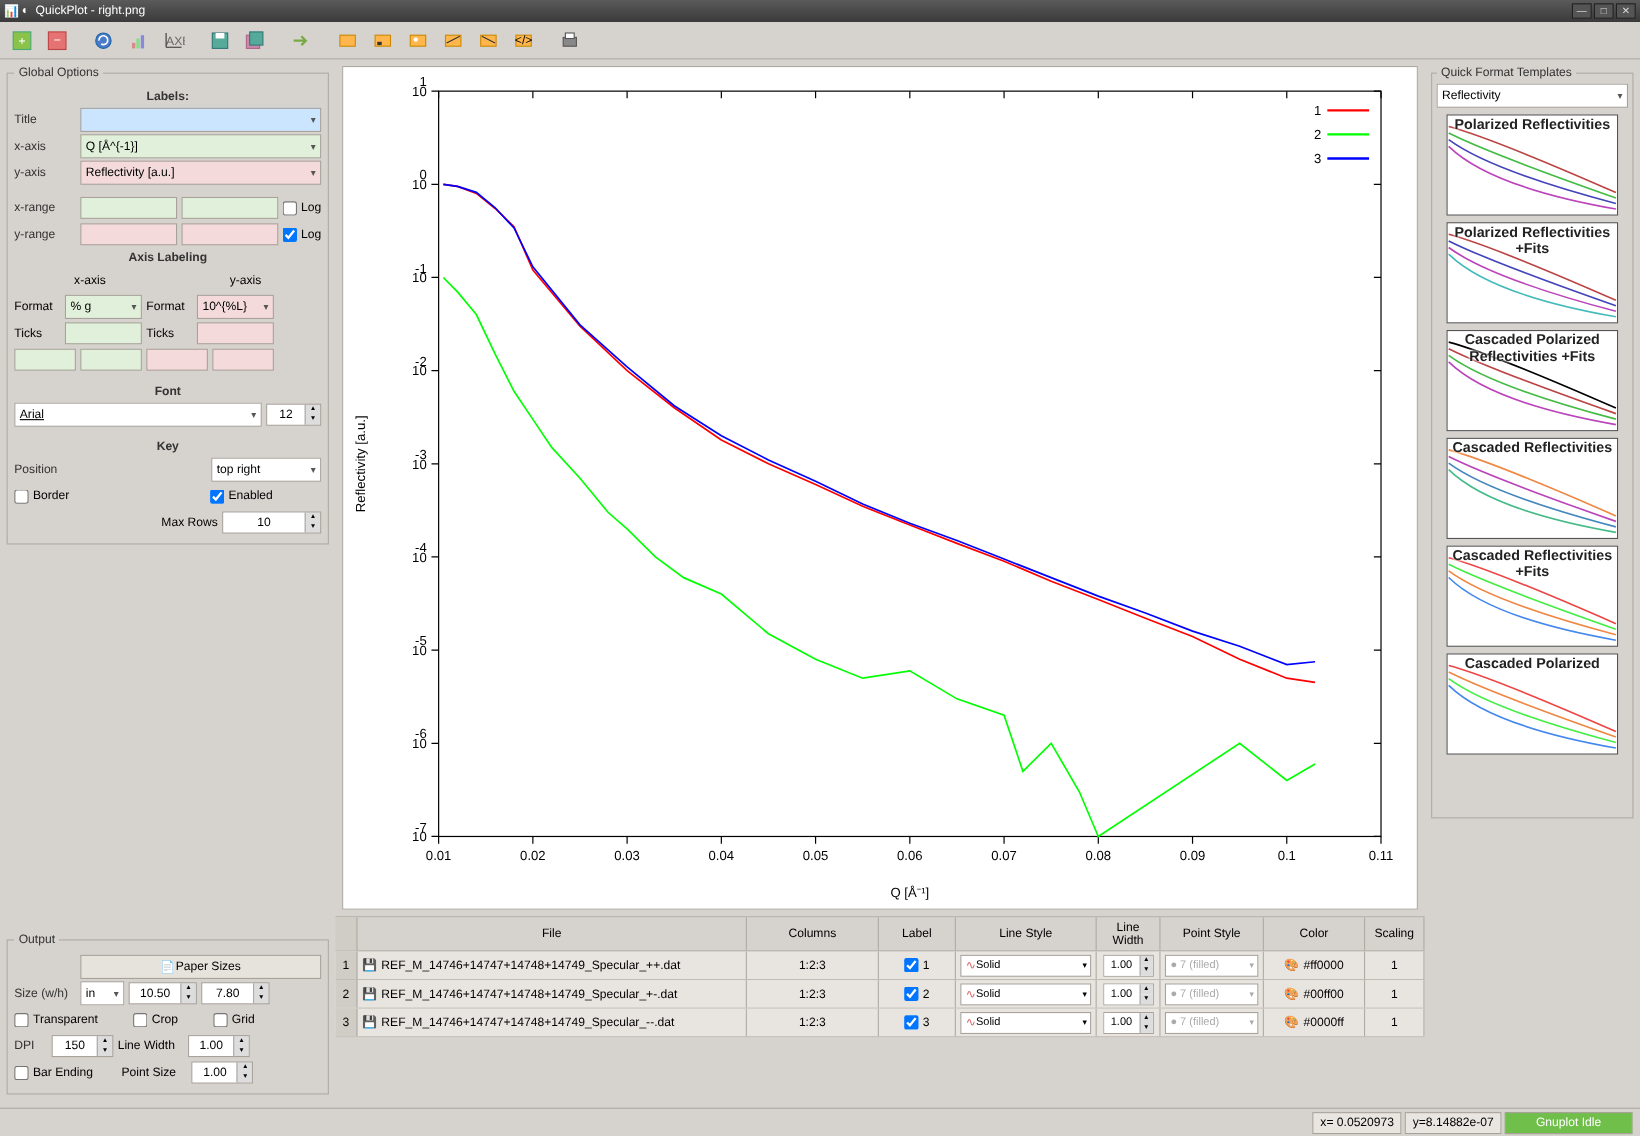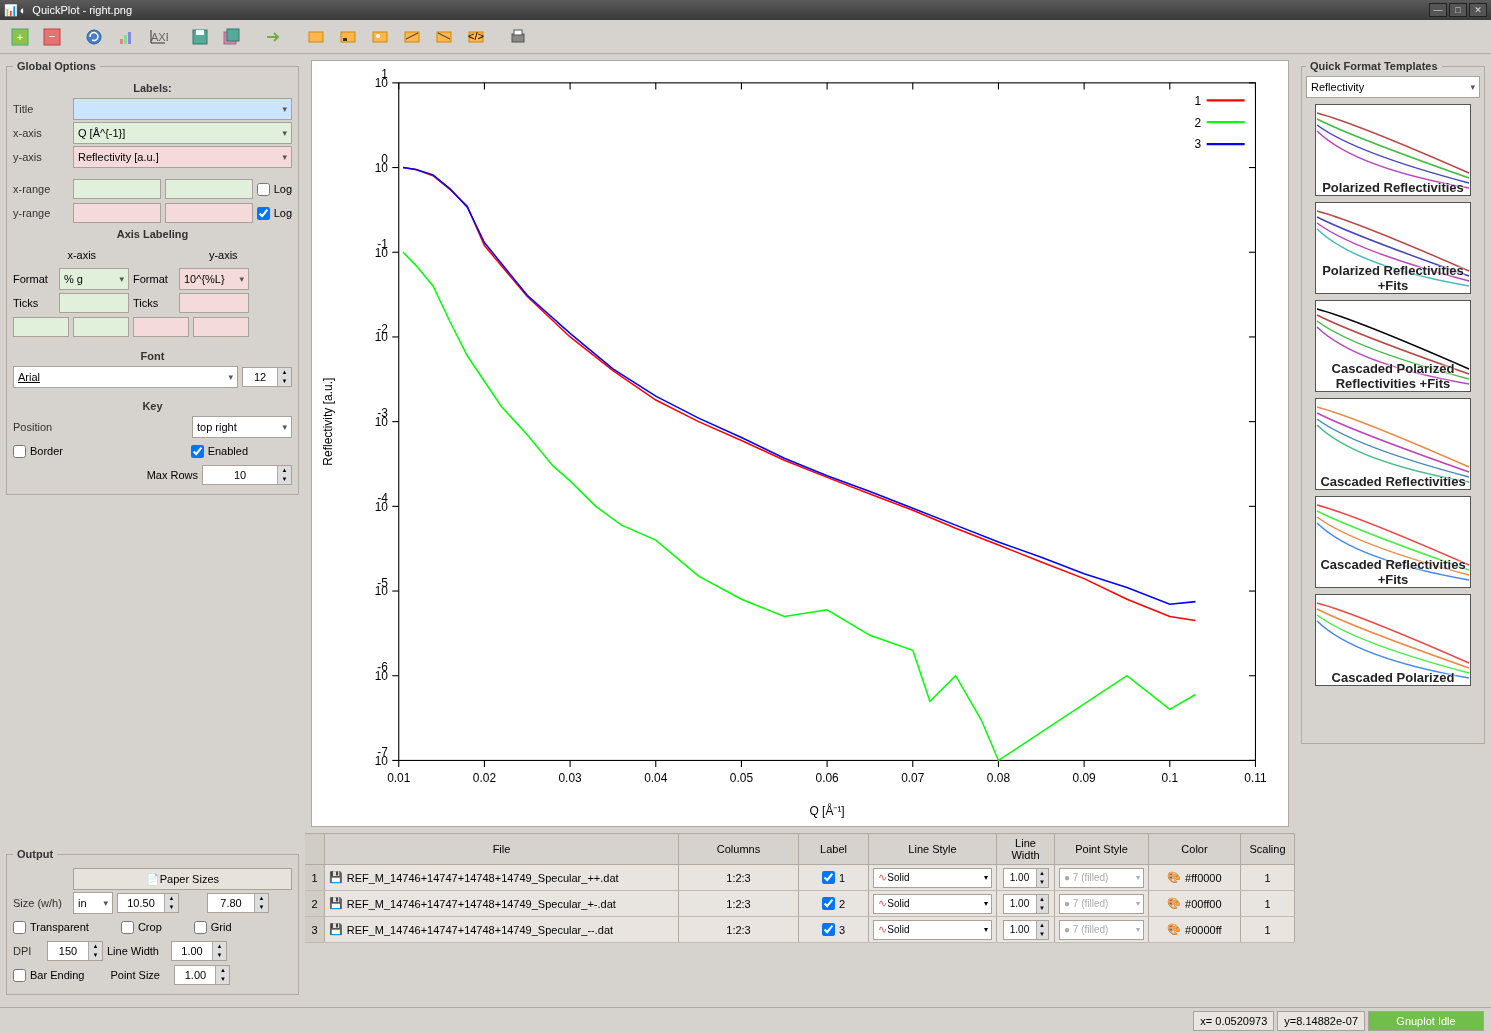--- a/index.html
+++ b/index.html
@@ -16,21 +16,21 @@
 .tool-btn { width: 28px; height: 28px; background: #d6d2cd; border: 1px solid transparent; display:flex;align-items:center;justify-content:center; cursor:pointer; }
 .tool-sep { width: 6px; }
 
 
 .main { display: flex; height: calc(1033px - 20px - 34px - 26px); }
 .left-panel { width: 305px; padding: 6px; display:flex; flex-direction:column; gap:2px; }
 .center { flex: 1; display: flex; flex-direction: column; }
 .right-panel { width: 196px; padding: 6px; }
 
 fieldset { border: 1px solid #b0aaa3; padding: 6px; margin-bottom: 6px; }
-legend { padding: 0 4px; color: #333; font-weight: bold; }
+legend { padding: 0 4px; color: #333; }
 .row { display: flex; align-items: center; gap: 4px; margin: 2px 0; min-height: 22px; }
 .lbl { width: 56px; color: #333; }
 .section-hdr { text-align: center; color: #333; margin: 4px 0; font-weight: bold; }
 .combo { flex: 1; background: #fff; border: 1px solid #a8a29b; height: 22px; display:flex; align-items:center; padding: 0 4px; position:relative; }
 .combo::after { content: "▾"; position: absolute; right: 4px; font-size: 9px; color: #555; }
 .green-bg { background: #e1f0da !important; }
 .pink-bg { background: #f4dada !important; }
 .txt { flex: 1; height: 20px; border: 1px solid #a8a29b; padding: 0 2px; }
 input[type=checkbox] { width: 13px; height: 13px; }
 .spin { width: 50px; height: 20px; border: 1px solid #a8a29b; display:flex; }
@@ -59,21 +59,21 @@
 .col-ps { width: 94px; }
 .col-color { width: 92px; }
 .col-scale { width: 54px; }
 .dt-combo { flex:1; border:1px solid #a8a29b; background:#fff; height:20px; display:flex; align-items:center; padding:0 4px; position:relative; font-size:10px; }
 .dt-combo::after { content:"▾"; position:absolute; right:3px; font-size:8px; }
 .dt-spin { width: 46px; height:20px; border:1px solid #a8a29b; background:#fff; display:flex; }
 .dt-spin input{border:none;width:32px;text-align:center;font-size:10px;}
 
 
 .templates { border: 1px solid #b0aaa3; padding: 4px; height: 684px; overflow-y:auto; }
-.tmpl { width: 156px; height: 92px; border: 1px solid #555; margin: 6px auto; background: #fff; display:flex; align-items:flex-end; justify-content:center; position:relative; overflow:hidden; cursor:pointer; }
+.tmpl { width: 156px; height: 92px; border: 1px solid #555; margin: 6px auto; background: #fff; display:flex; align-items:flex-start; justify-content:center; position:relative; overflow:hidden; cursor:pointer; }
 .tmpl-label { position: relative; z-index:2; font-weight: bold; color: #222; text-align:center; font-size: 13px; text-shadow: 0 0 3px #fff, 0 0 3px #fff; }
 
 
 .statusbar { height: 26px; background: #d6d2cd; border-top: 1px solid #b0aaa3; display:flex; align-items:center; padding: 2px 4px; }
 .statusbar .spacer { flex:1; }
 .stat-field { border:1px solid #a8a29b; background:#e9e6e1; height:20px; padding:0 6px; display:flex;align-items:center; margin-right:3px; }
 .stat-idle { background: #6fbf4a; color:#fff; width:116px; justify-content:center; }
 svg { display:block; }
 </style>
 </head>
@@ -311,21 +311,21 @@
         <div class="combo" style="width:40px;flex:none;">
             <span>in</span>
           </div>
         <div class="spin" style="width:62px;">
             <input style="width: 46px;" value="10.50">
             <div class="spin-btns">
               <div>▲</div>
               <div>▼</div>
             </div>
           </div>
-        <div class="spin" style="width:62px;margin-left:24px;">
+        <div class="spin" style="width:62px;">
             <input style="width: 46px;" value="7.80">
             <div class="spin-btns">
               <div>▲</div>
               <div>▼</div>
             </div>
           </div>
       </div>
       <div class="row">
         <input type="checkbox" style=""> 
           <span>Transparent</span>

